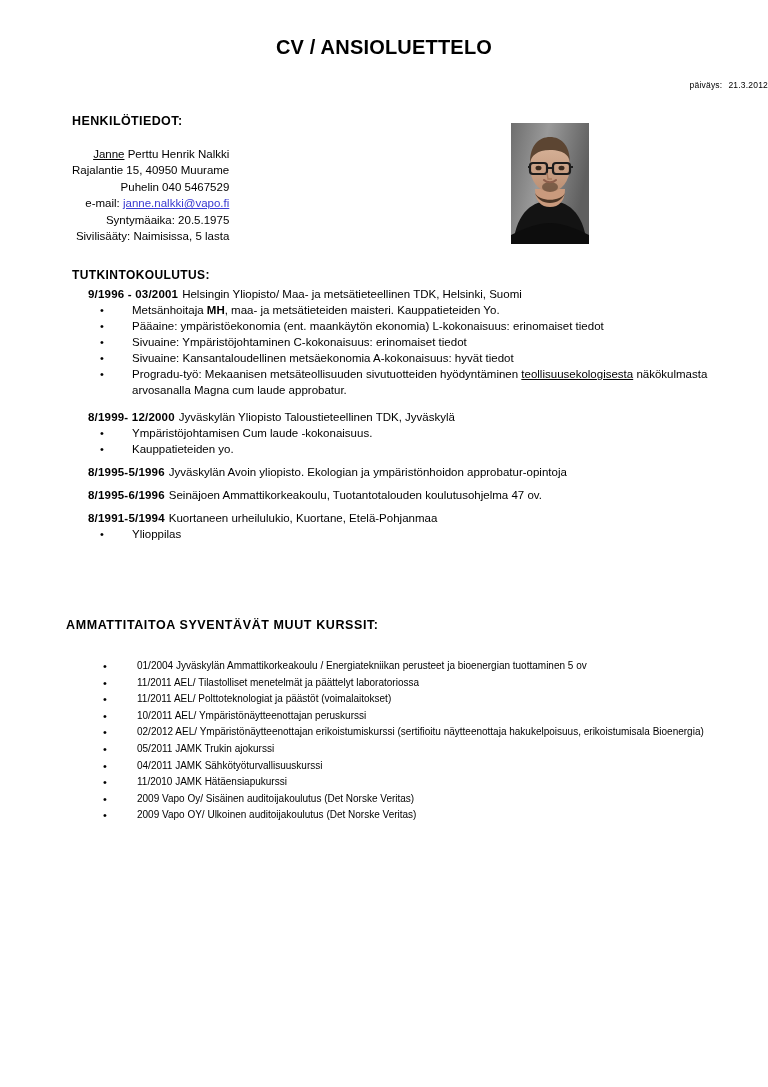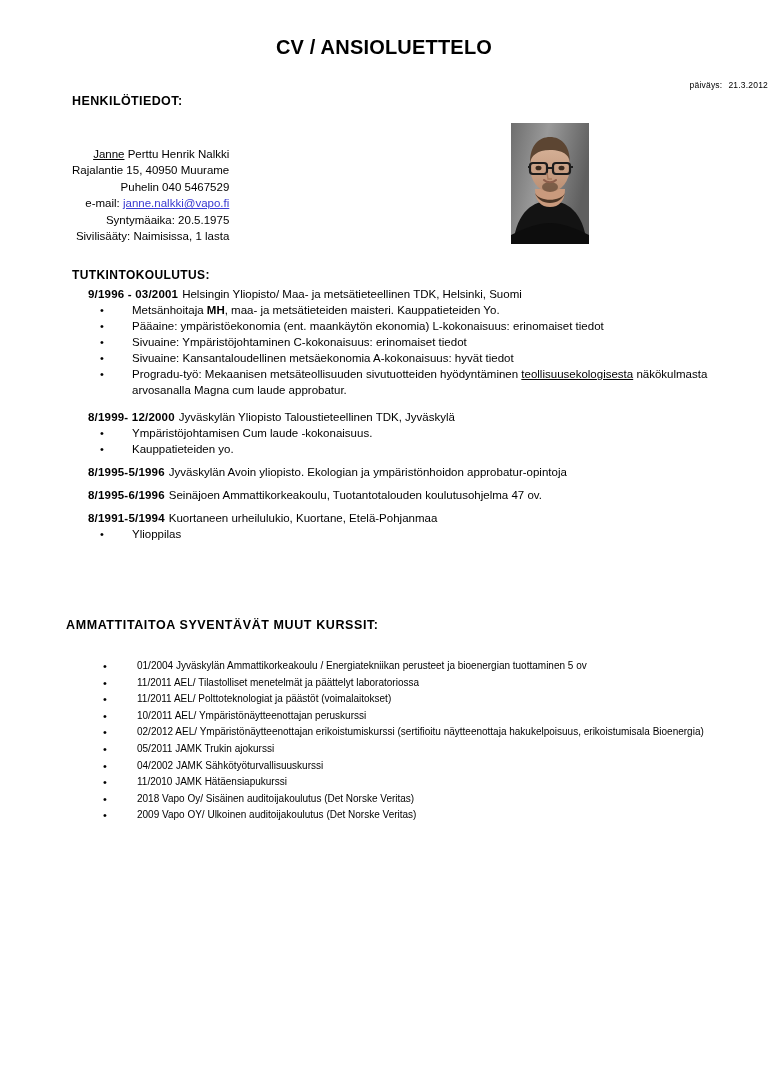--- a/index.html
+++ b/index.html
@@ -45,21 +45,21 @@
   .doc-date .date-label { margin-right: 6px; }
 
   
   .section-heading {
     position: absolute;
     font-weight: bold;
     font-size: 12.5px;
     letter-spacing: 0.4px;
     white-space: nowrap;
   }
-  #heading-personal { left: 72px; top: 94px; text-align: right; }
+  #heading-personal { left: 72px; top: 114px; text-align: right; }
   #heading-education { left: 72px; top: 268px; font-size: 12px; }
   #heading-courses { left: 66px; top: 618px; font-size: 12.5px; letter-spacing: 0.6px; }
 
   
   .personal-block {
     position: absolute;
     left: 72px;
     top: 146px;
     font-size: 11.5px;
     line-height: 16.4px;
@@ -173,21 +173,21 @@
   </div>
 
   <div class="section-heading" id="heading-personal">HENKILÖTIEDOT:</div>
 
   <div class="personal-block">
     <div class="personal-line"><span class="name-underline">Janne</span><span> Perttu Henrik Nalkki</span></div>
     <div class="personal-line">Rajalantie 15, 40950 Muurame</div>
     <div class="personal-line">Puhelin 040 5467529</div>
     <div class="personal-line"><span>e-mail: </span><a class="email-link" href="#">janne.nalkki@vapo.fi</a></div>
     <div class="personal-line">Syntymäaika: 20.5.1975</div>
-    <div class="personal-line">Sivilisääty: Naimisissa, 1 lasta</div>
+    <div class="personal-line">Sivilisääty: Naimisissa, 5 lasta</div>
   </div>
 
   <div class="photo">
     <svg width="78" height="121" viewBox="0 0 78 121" xmlns="http://www.w3.org/2000/svg">
       <defs>
         <linearGradient id="bg" x1="0" y1="0" x2="1" y2="0.3">
           <stop offset="0%" stop-color="#6e6e6e"></stop>
           <stop offset="45%" stop-color="#9a9a9a"></stop>
           <stop offset="100%" stop-color="#5f5f5f"></stop>
         </linearGradient>
@@ -257,20 +257,20 @@
   <div class="section-heading" id="heading-courses">AMMATTITAITOA SYVENTÄVÄT MUUT KURSSIT:</div>
 
   <div class="courses-block">
     <ul class="course-list">
       <li><span>01/2004 Jyväskylän Ammattikorkeakoulu / Energiatekniikan perusteet ja bioenergian tuottaminen 5 ov</span></li>
       <li><span>11/2011 AEL/ Tilastolliset menetelmät ja päättelyt laboratoriossa</span></li>
       <li><span>11/2011 AEL/ Polttoteknologiat ja päästöt (voimalaitokset)</span></li>
       <li><span>10/2011 AEL/ Ympäristönäytteenottajan peruskurssi</span></li>
       <li><span>02/2012 AEL/ Ympäristönäytteenottajan erikoistumiskurssi (sertifioitu näytteenottaja hakukelpoisuus, erikoistumisala Bioenergia)</span></li>
       <li><span>05/2011 JAMK Trukin ajokurssi</span></li>
-      <li><span>04/2002 JAMK Sähkötyöturvallisuuskurssi</span></li>
+      <li><span>04/2011 JAMK Sähkötyöturvallisuuskurssi</span></li>
       <li><span>11/2010 JAMK Hätäensiapukurssi</span></li>
-      <li><span>2018 Vapo Oy/ Sisäinen auditoijakoulutus (Det Norske Veritas)</span></li>
+      <li><span>2009 Vapo Oy/ Sisäinen auditoijakoulutus (Det Norske Veritas)</span></li>
       <li><span>2009 Vapo OY/ Ulkoinen auditoijakoulutus (Det Norske Veritas)</span></li>
     </ul>
   </div>
 
 </div>
 
 </body></html>

